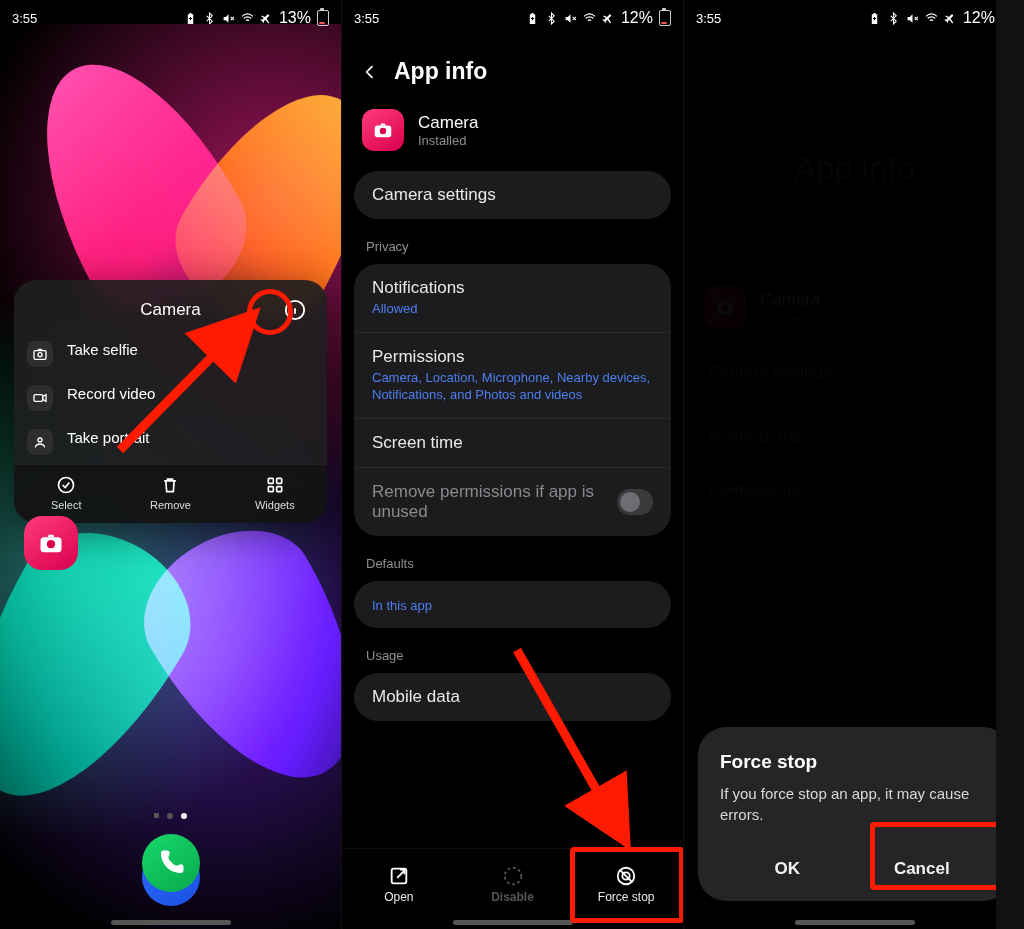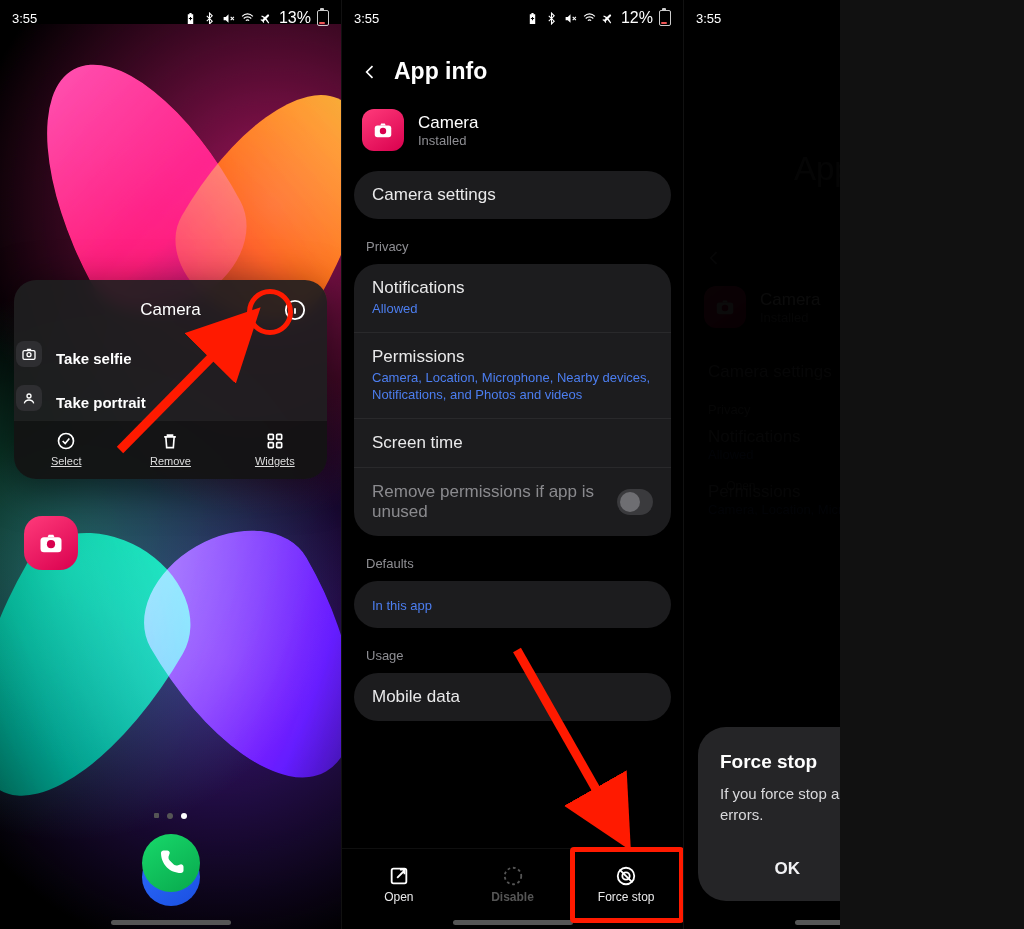--- a/index.html
+++ b/index.html
@@ -8,21 +8,21 @@
     --panel2:#29292c;
     --text:#fff;
     --muted:#8e8e93;
     --muted2:#9a9a9e;
     --blue:#4c7ef0;
     --pink:#e81e5b;
     --accent-red:#ff1a00;
     --dim:rgba(0,0,0,.65);
   }
   html,body{margin:0;padding:0;background:#111;font-family:"Helvetica Neue",Arial,sans-serif;color:var(--text);}
-  .canvas{position:relative;width:840px;height:929px;margin:0;background:#000;overflow:hidden;}
+  .canvas{position:relative;width:996px;height:929px;margin:0;background:#000;overflow:hidden;}
   .phone{position:absolute;top:0;width:341px;height:929px;background:#000;overflow:hidden;}
   .phone.p1{left:0;}
   .phone.p2{left:341px;border-left:1px solid #111;}
   .phone.p3{left:683px;border-left:1px solid #111;}
 
   
   .statusbar{display:flex;align-items:center;justify-content:space-between;padding:6px 12px 0;font-size:13px;font-weight:500;color:#fff;height:24px;}
   .statusbar .left,.statusbar .right{display:flex;align-items:center;gap:6px;}
   .statusbar .right svg, .icon-inline{width:13px;height:13px;}
   .statusbar .pct{font-size:16px;}
@@ -38,24 +38,24 @@
     radial-gradient(circle at 80% 20%, rgba(255,60,160,.5), transparent 40%),
     radial-gradient(circle at 20% 60%, rgba(100,255,200,.35), transparent 45%),
     radial-gradient(circle at 65% 70%, rgba(120,60,220,.45), transparent 45%),
     radial-gradient(circle at 50% 50%, #000 0%, #000 100%);
     filter:saturate(1.4);
   }
   .p1-petal{position:absolute;border-radius:60% 60% 60% 60% / 90% 90% 30% 30%;opacity:.85;mix-blend-mode:screen;}
   .p1-popup{position:absolute;left:14px;right:14px;top:280px;border-radius:22px;background:rgba(30,30,32,.92);backdrop-filter:blur(8px);overflow:hidden;box-shadow:0 8px 40px rgba(0,0,0,.5);}
   .p1-popup .hdr{display:flex;align-items:center;justify-content:space-between;padding:16px 18px 8px;}
   .p1-popup .hdr .ttl{flex:1;text-align:center;font-size:17px;}
-  .p1-item{display:flex;align-items:flex-end;gap:14px;padding:9px 2px;font-size:15px;font-weight:bold;}
+  .p1-item{display:flex;align-items:flex-start;gap:14px;padding:9px 13px;font-size:15px;}
   .p1-item .iicon{width:26px;height:26px;border-radius:8px;background:#2e2e31;display:flex;align-items:center;justify-content:center;}
   .p1-actions{display:flex;border-top:1px solid rgba(255,255,255,.05);background:rgba(0,0,0,.35);}
-  .p1-act{flex:1;display:flex;flex-direction:column;align-items:center;gap:4px;padding:10px 0 12px;font-size:11px;color:#ddd;text-decoration:underline;}
+  .p1-act{flex:1;display:flex;flex-direction:column;align-items:center;gap:4px;padding:10px 0 12px;font-size:11px;color:#ddd;}
   .p1-act svg{width:20px;height:20px;}
   .p1-camicn{position:absolute;left:24px;top:516px;width:54px;height:54px;border-radius:18px;background:linear-gradient(145deg,#ff3b7b,#d9004e);display:flex;align-items:center;justify-content:center;}
   .p1-camicn svg{width:28px;height:28px;}
 
   .p1-dock{position:absolute;left:0;right:0;bottom:10px;height:85px;display:flex;align-items:center;justify-content:center;gap:100px;}
   .dock-ic{width:58px;height:58px;border-radius:50%;display:flex;align-items:center;justify-content:center;}
   .dock-ic.phone{background:linear-gradient(145deg,#18d96b,#08a84c);}
   .dock-ic.msg{background:linear-gradient(145deg,#2e6dff,#1a4fe0);}
   .dock-ic svg{width:30px;height:30px;}
   .p1-pager{position:absolute;left:0;right:0;bottom:110px;display:flex;justify-content:center;gap:8px;}
@@ -165,20 +165,29 @@
     </div>
     <div class="p1-item">
       <span class="iicon">
             <svg viewBox="0 0 24 24" width="16" height="16" fill="none" stroke="#fff" stroke-width="2">
               <rect x="3" y="7" width="18" height="13" rx="2"></rect>
               <circle cx="12" cy="13" r="3"></circle>
               <path d="M9 7l1-2h4l1 2"></path>
             </svg>
           </span>
       <span>Take selfie</span>
+    </div>
+    <div class="p1-item">
+      <span class="iicon">
+            <svg viewBox="0 0 24 24" width="16" height="16" fill="none" stroke="#fff" stroke-width="2">
+              <rect x="3" y="7" width="13" height="10" rx="2"></rect>
+              <path d="M16 10l5-3v10l-5-3z"></path>
+            </svg>
+          </span>
+      <span>Record video</span>
     </div>
     <div class="p1-item">
       <span class="iicon">
             <svg viewBox="0 0 24 24" width="16" height="16" fill="none" stroke="#fff" stroke-width="2">
               <circle cx="12" cy="9" r="3"></circle>
               <path d="M5 20c1-4 5-5 7-5s6 1 7 5"></path>
             </svg>
           </span>
       <span>Take portrait</span>
     </div>

